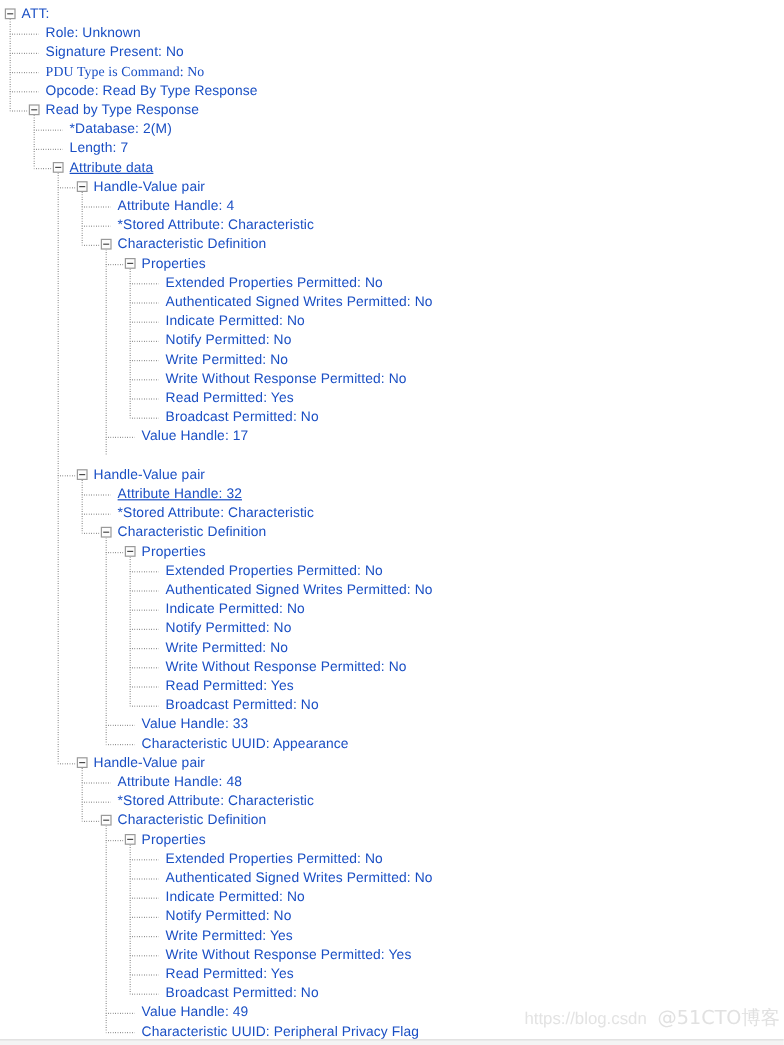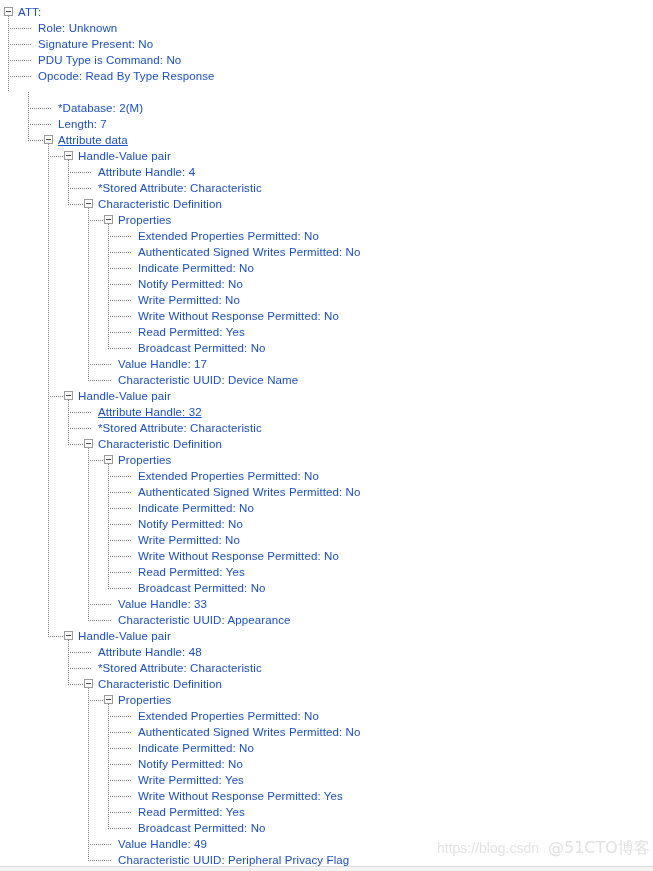--- a/index.html
+++ b/index.html
@@ -150,25 +150,30 @@
     <div class="row" style="top: 20px;">
       <div class="hline" style="left: 8px; width: 24px;"></div>
       <div class="label" style="left: 38px;">Role: Unknown</div>
     </div>
     <div class="row" style="top: 36px;">
       <div class="hline" style="left: 8px; width: 24px;"></div>
       <div class="label" style="left: 38px;">Signature Present: No</div>
     </div>
     <div class="row" style="top: 52px;">
       <div class="hline" style="left: 8px; width: 24px;"></div>
-      <div class="label" style="left: 38px;">PDU Type is Command: No</div>
+      <div class="label" style="left: 38px; font-family: Liberation Serif, serif;">PDU Type is Command: No</div>
     </div>
     <div class="row" style="top: 68px;">
       <div class="hline" style="left: 8px; width: 24px;"></div>
       <div class="label" style="left: 38px;">Opcode: Read By Type Response</div>
+    </div>
+    <div class="row" style="top: 84px;">
+      <div class="hline" style="left: 8px; width: 15px;"></div>
+      <div class="expander" style="left: 24px;"></div>
+      <div class="label" style="left: 38px;">Read by Type Response</div>
     </div>
     <div class="row" style="top: 100px;">
       <div class="hline" style="left: 28px; width: 24px;"></div>
       <div class="label" style="left: 58px;">*Database: 2(M)</div>
     </div>
     <div class="row" style="top: 116px;">
       <div class="hline" style="left: 28px; width: 24px;"></div>
       <div class="label" style="left: 58px;">Length: 7</div>
     </div>
     <div class="row" style="top: 132px;">
@@ -228,24 +233,20 @@
       <div class="label" style="left: 138px;">Read Permitted: Yes</div>
     </div>
     <div class="row" style="top: 340px;">
       <div class="hline" style="left: 108px; width: 24px;"></div>
       <div class="label" style="left: 138px;">Broadcast Permitted: No</div>
     </div>
     <div class="row" style="top: 356px;">
       <div class="hline" style="left: 88px; width: 24px;"></div>
       <div class="label" style="left: 118px;">Value Handle: 17</div>
     </div>
-    <div class="row" style="top: 372px;">
-      <div class="hline" style="left: 88px; width: 24px;"></div>
-      <div class="label" style="left: 118px;">Characteristic UUID: Device Name</div>
-    </div>
     <div class="row" style="top: 388px;">
       <div class="hline" style="left: 48px; width: 15px;"></div>
       <div class="expander" style="left: 64px;"></div>
       <div class="label" style="left: 78px;">Handle-Value pair</div>
     </div>
     <div class="row" style="top: 404px;">
       <div class="hline" style="left: 68px; width: 24px;"></div>
       <div class="label" style="left: 98px; text-decoration: underline;">Attribute Handle: 32</div>
     </div>
     <div class="row" style="top: 420px;">

